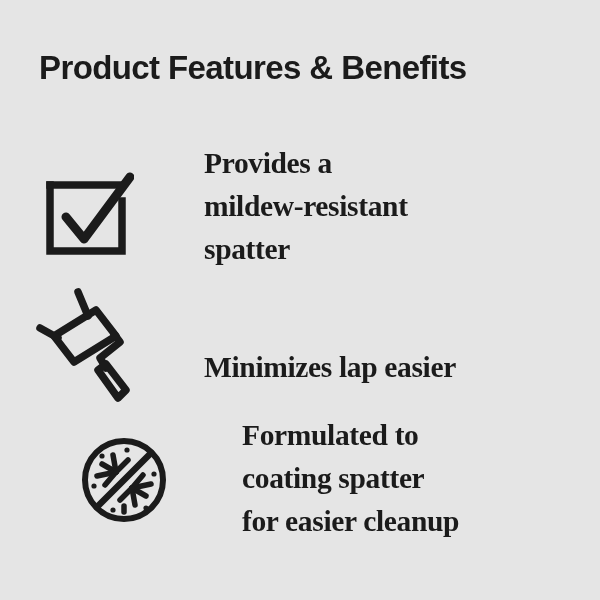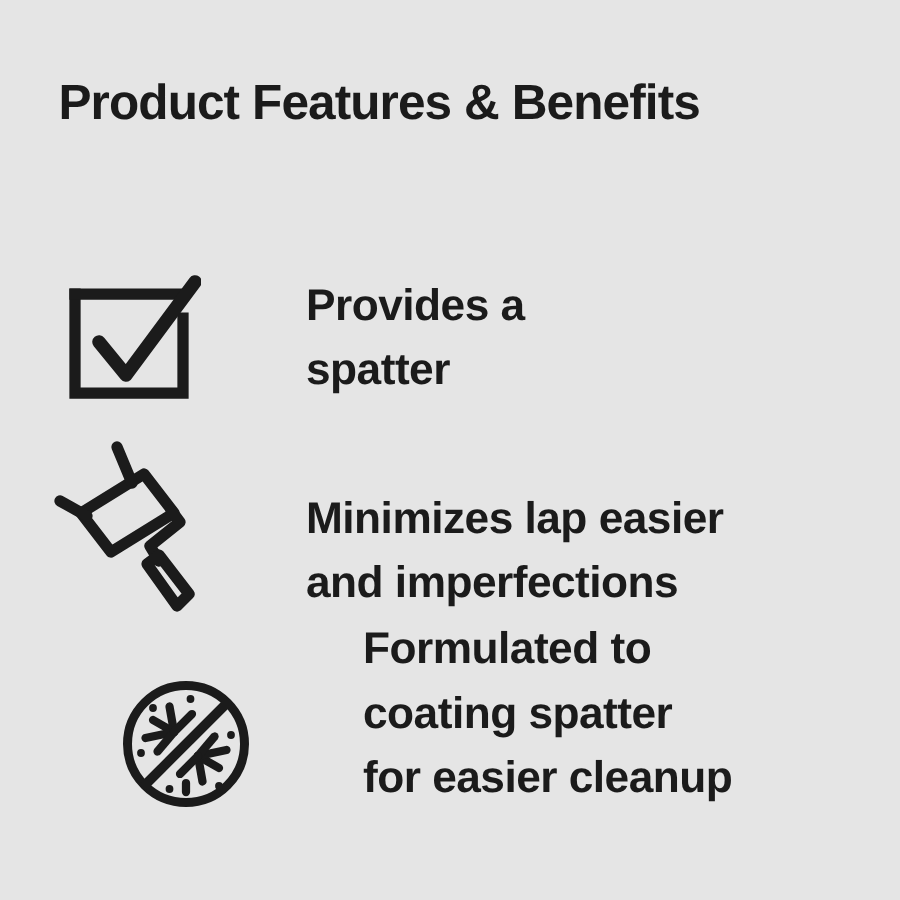--- a/index.html
+++ b/index.html
@@ -33,22 +33,23 @@
   }
   .feature-list {
     position: absolute;
     left: 0;
     top: 140px;
     width: 600px;
   }
   .feature-row {
     position: relative;
     display: flex;
-    align-items: flex-end;
+    align-items: center;
     width: 528px;
+    font-family: Liberation Serif, serif;
   }
   .feature-row.row-0 { height: 128px; }
   .feature-row.row-1 { height: 142px; }
   .feature-row.row-2 { height: 130px; padding-left: 38px; }
 
   .icon-cell {
     position: relative;
     width: 172px;
     flex: 0 0 172px;
     display: flex;
@@ -92,20 +93,21 @@
         <span>
           <svg width="96" height="88" viewBox="0 0 96 88" fill="none" aria-hidden="true">
             <path d="M12 30 L12 96 L84 96 L84 46" transform="translate(0,-14)" stroke="#1b1b1b" stroke-width="7.5" fill="none" stroke-linecap="square" stroke-linejoin="miter"></path>
             <path d="M12 16 L84 16" stroke="#1b1b1b" stroke-width="7.5" fill="none" stroke-linecap="square"></path>
             <path d="M28 48 L46 70 L92 8" stroke="#1b1b1b" stroke-width="9" fill="none" stroke-linecap="round" stroke-linejoin="round"></path>
           </svg>
         </span>
       </div>
       <div class="text-cell">
         <span class="text-line">Provides a</span>
+        <span class="text-line">mildew-resistant</span>
         <span class="text-line">spatter</span>
       </div>
     </div>
 
     <div class="feature-row row-1">
       <div class="icon-cell">
         <span>
           <svg width="104" height="120" viewBox="0 0 104 120" fill="none" aria-hidden="true">
             <g stroke="#1b1b1b" stroke-width="7.5" fill="none" stroke-linecap="round" stroke-linejoin="round">
 
@@ -117,21 +119,20 @@
 
               <path d="M80 50 L86 58 L66 74 L72 84"></path>
 
               <path d="M64 86 L84 114 L92 106 L72 80 Z"></path>
             </g>
           </svg>
         </span>
       </div>
       <div class="text-cell">
         <span class="text-line">Minimizes lap easier</span>
-        <span class="text-line">and imperfections</span>
       </div>
     </div>
 
     <div class="feature-row row-2">
       <div class="icon-cell">
         <span>
           <svg width="88" height="88" viewBox="0 0 88 88" fill="none" aria-hidden="true">
             <circle cx="44" cy="44" r="39" stroke="#1b1b1b" stroke-width="6" fill="none"></circle>
 
             <g stroke="#1b1b1b" stroke-width="5.5" fill="none" stroke-linecap="round" stroke-linejoin="round">

